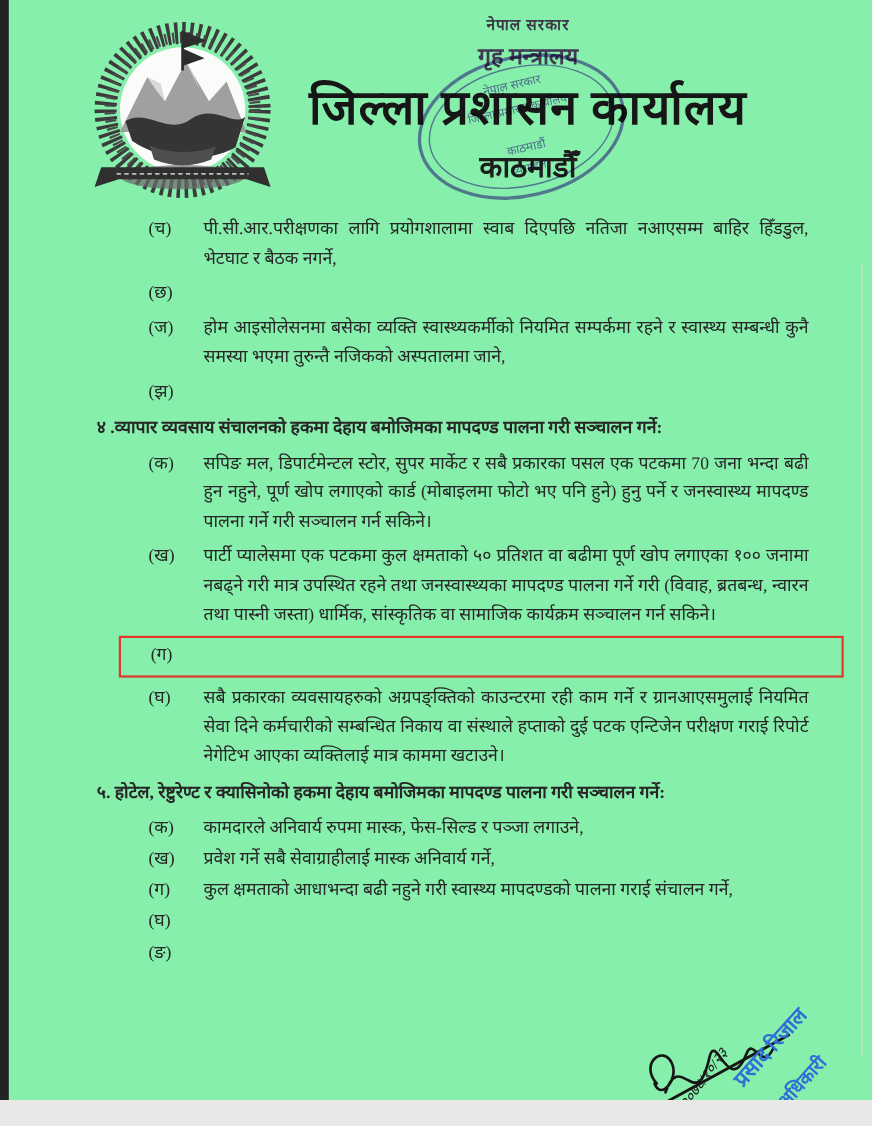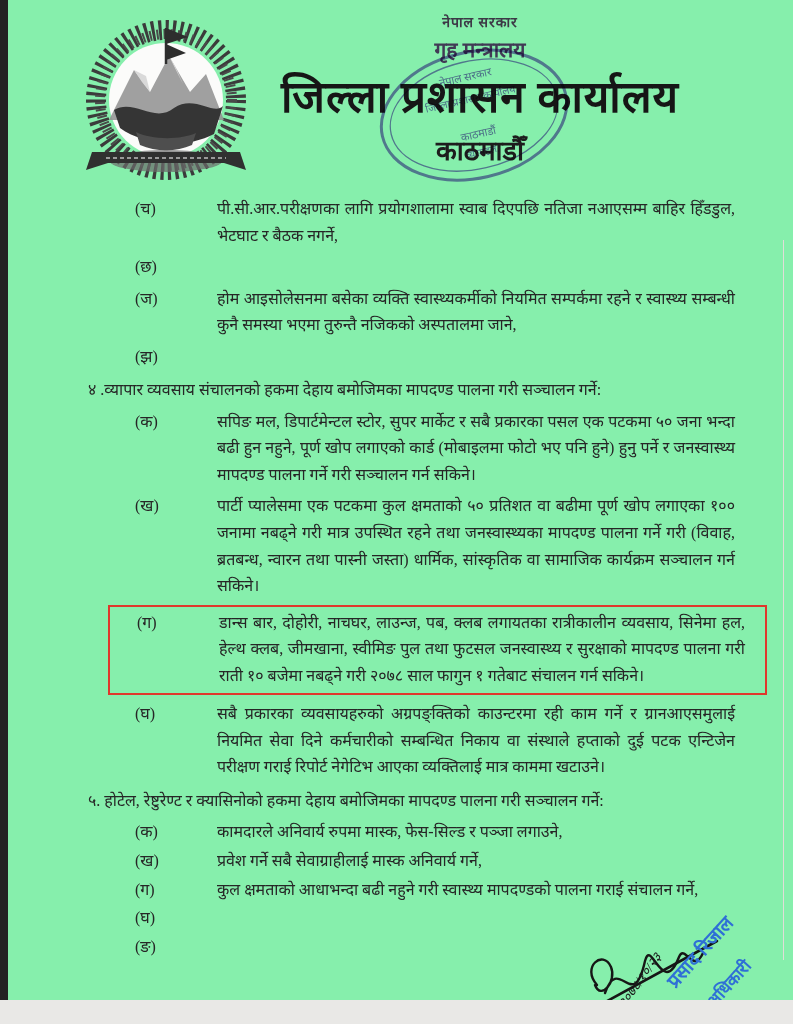--- a/index.html
+++ b/index.html
@@ -34,22 +34,22 @@
   .round-stamp{
     position:absolute;left:372px;top:40px;width:205px;height:150px;
     transform:rotate(-13deg);
     opacity:.78;mix-blend-mode:multiply;
   }
 
   
   .body{position:absolute;left:0;top:196px;width:793px;font-size:16px;line-height:1.66;}
   .row{display:flex;padding:0 50px 0 135px;margin-bottom:5px;}
   .row .lbl{flex:none;width:50px;}
-  .row .txt{flex:1;text-align:justify;padding-right:8px;margin-left:32px;}
-  .sec-head{padding:0 50px 0 88px;font-weight:normal;margin:7px 0 5px 0;}
+  .row .txt{flex:1;text-align:justify;padding-right:8px;}
+  .sec-head{padding:0 50px 0 88px;font-weight:bold;margin:7px 0 5px 0;}
   .red-box{
     border:2px solid var(--highlight);
     margin:2px 26px 6px 108px;
     padding:3px 0 4px 0;
   }
   .red-box .row{padding-left:27px;padding-right:12px;margin-bottom:0;}
   .tight .row{margin-bottom:2px;}
 
   
   .sign-zone{position:absolute;left:560px;top:905px;width:233px;height:119px;}
@@ -123,31 +123,30 @@
       <span class="txt">होम आइसोलेसनमा बसेका व्यक्ति स्वास्थ्यकर्मीको नियमित सम्पर्कमा रहने र स्वास्थ्य सम्बन्धी कुनै समस्या भएमा तुरुन्तै नजिकको अस्पतालमा जाने,</span>
     </div>
     <div class="row">
       <span class="lbl">(झ)</span>
     </div>
 
     <div class="sec-head">४ .व्यापार व्यवसाय संचालनको हकमा देहाय बमोजिमका मापदण्ड पालना गरी सञ्चालन गर्ने:</div>
 
     <div class="row">
       <span class="lbl">(क)</span>
-      <span class="txt">सपिङ मल, डिपार्टमेन्टल स्टोर, सुपर मार्केट र सबै प्रकारका पसल एक पटकमा ५० जना भन्दा बढी हुन नहुने, पूर्ण खोप लगाएको कार्ड (मोबाइलमा फोटो भए पनि हुने) हुनु पर्ने  र जनस्वास्थ्य मापदण्ड पालना गर्ने गरी सञ्चालन गर्न सकिने।</span>
+      <span class="txt">सपिङ मल, डिपार्टमेन्टल स्टोर, सुपर मार्केट र सबै प्रकारका पसल एक पटकमा 70 जना भन्दा बढी हुन नहुने, पूर्ण खोप लगाएको कार्ड (मोबाइलमा फोटो भए पनि हुने) हुनु पर्ने  र जनस्वास्थ्य मापदण्ड पालना गर्ने गरी सञ्चालन गर्न सकिने।</span>
     </div>
     <div class="row">
       <span class="lbl">(ख)</span>
       <span class="txt">पार्टी प्यालेसमा एक पटकमा कुल क्षमताको ५० प्रतिशत वा बढीमा पूर्ण खोप लगाएका १०० जनामा नबढ्ने गरी मात्र उपस्थित रहने तथा जनस्वास्थ्यका मापदण्ड पालना गर्ने गरी (विवाह, ब्रतबन्ध, न्वारन तथा पास्नी जस्ता) धार्मिक, सांस्कृतिक वा सामाजिक कार्यक्रम सञ्चालन गर्न सकिने।</span>
     </div>
 
     <div class="red-box">
       <div class="row">
         <span class="lbl">(ग)</span>
-        <span class="txt">डान्स बार, दोहोरी, नाचघर, लाउन्ज, पब, क्लब लगायतका रात्रीकालीन व्यवसाय, सिनेमा हल, हेल्थ क्लब, जीमखाना, स्वीमिङ पुल तथा फुटसल जनस्वास्थ्य र सुरक्षाको मापदण्ड पालना गरी राती १० बजेमा नबढ्ने गरी २०७८ साल फागुन १ गतेबाट संचालन गर्न सकिने।</span>
       </div>
     </div>
 
     <div class="row">
       <span class="lbl">(घ)</span>
       <span class="txt">सबै प्रकारका व्यवसायहरुको अग्रपङ्क्तिको काउन्टरमा रही काम गर्ने र ग्रानआएसमुलाई नियमित सेवा दिने कर्मचारीको सम्बन्धित निकाय वा संस्थाले हप्ताको दुई पटक एन्टिजेन परीक्षण गराई रिपोर्ट नेगेटिभ आएका व्यक्तिलाई मात्र काममा खटाउने।</span>
     </div>
 
     <div class="sec-head">५. होटेल, रेष्टुरेण्ट र क्यासिनोको हकमा देहाय बमोजिमका मापदण्ड पालना गरी सञ्चालन गर्ने:</div>
 

